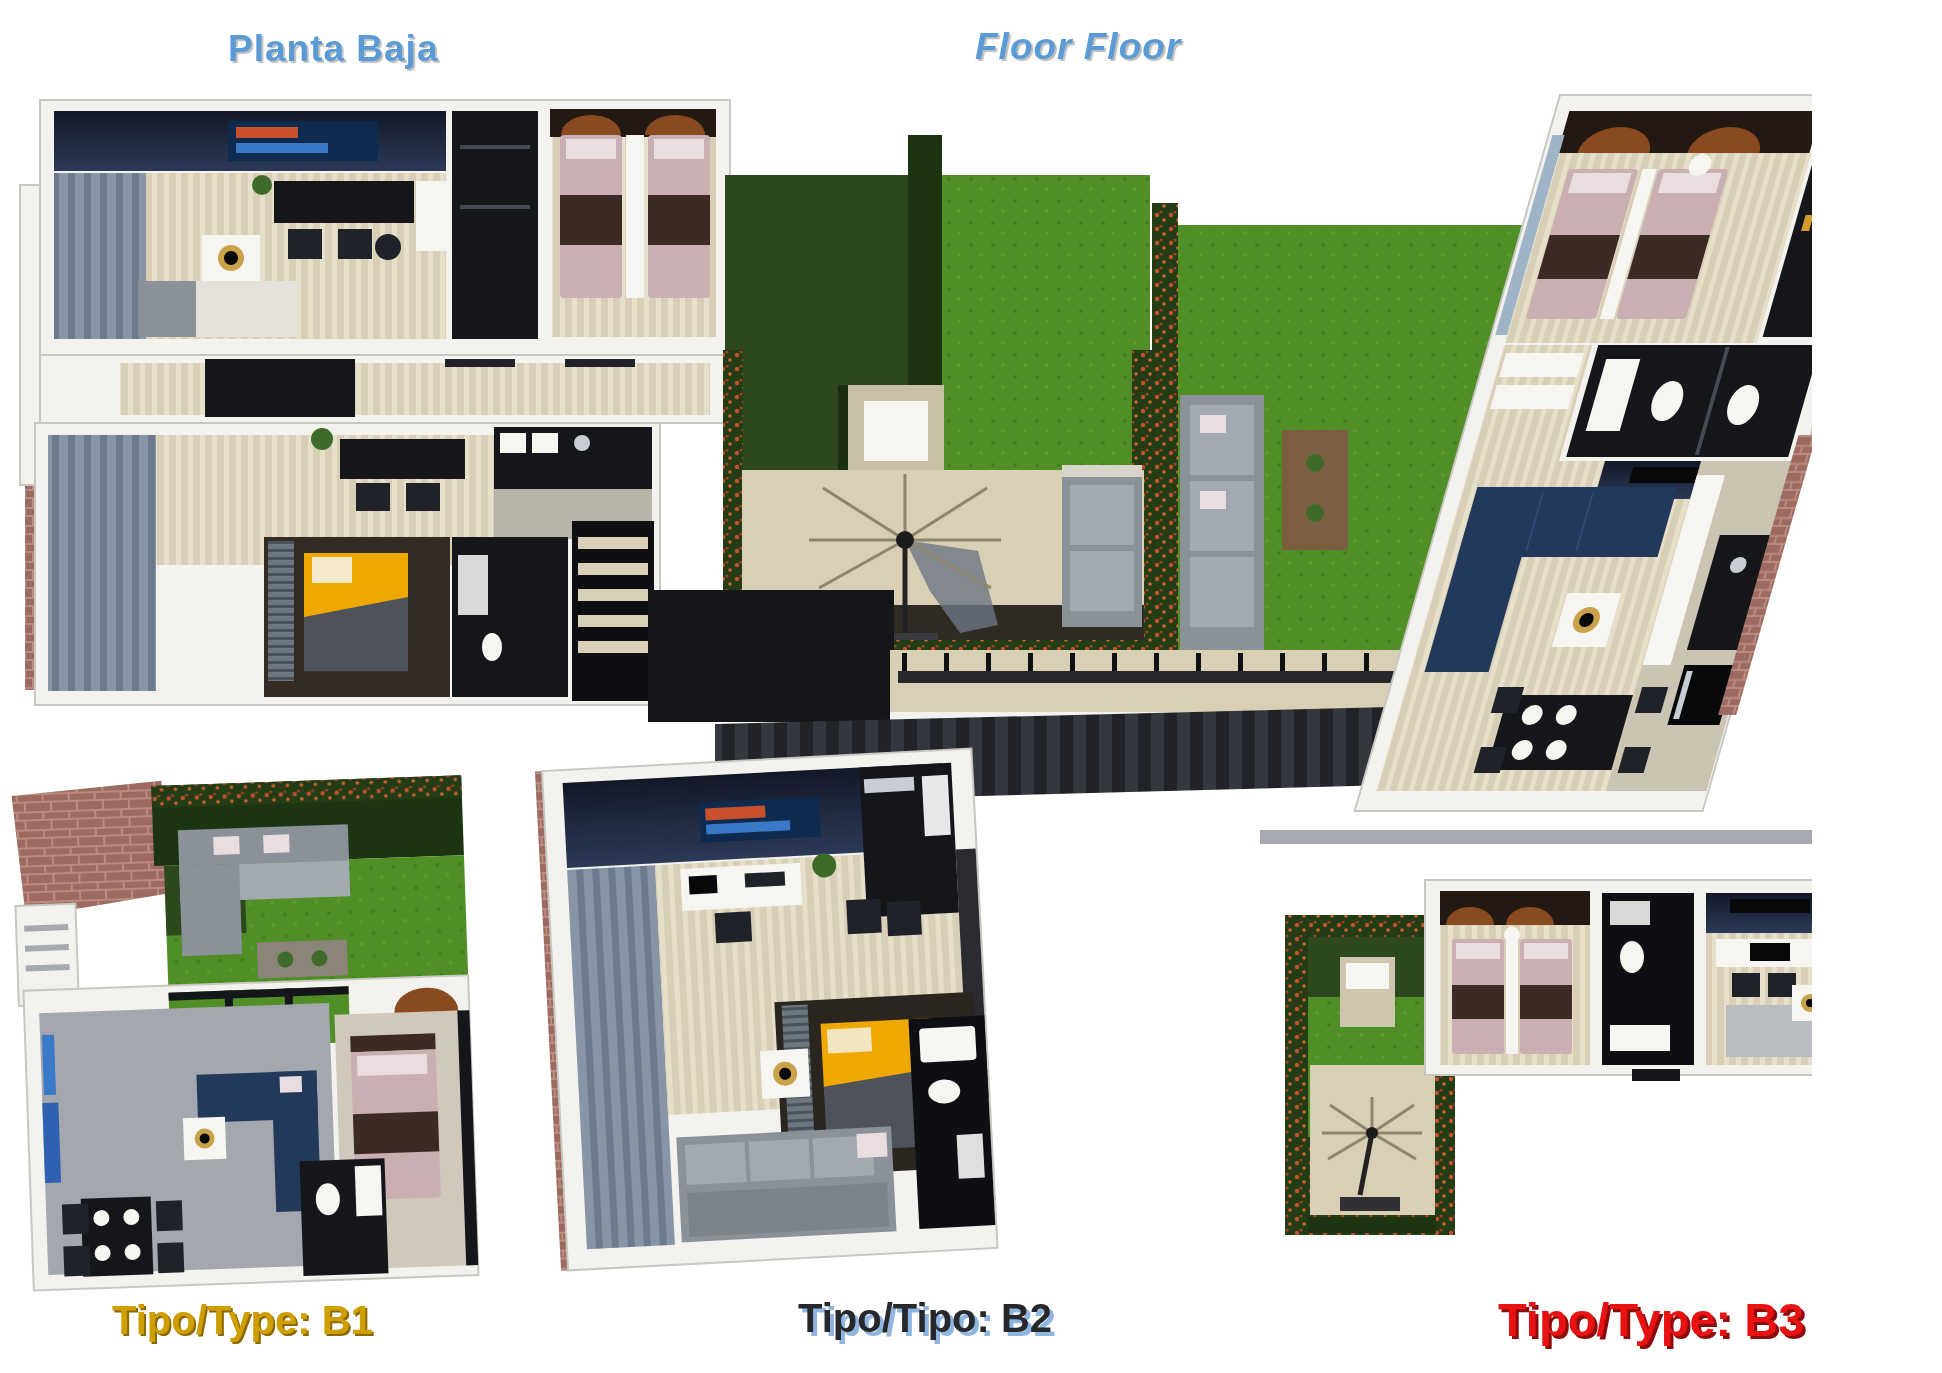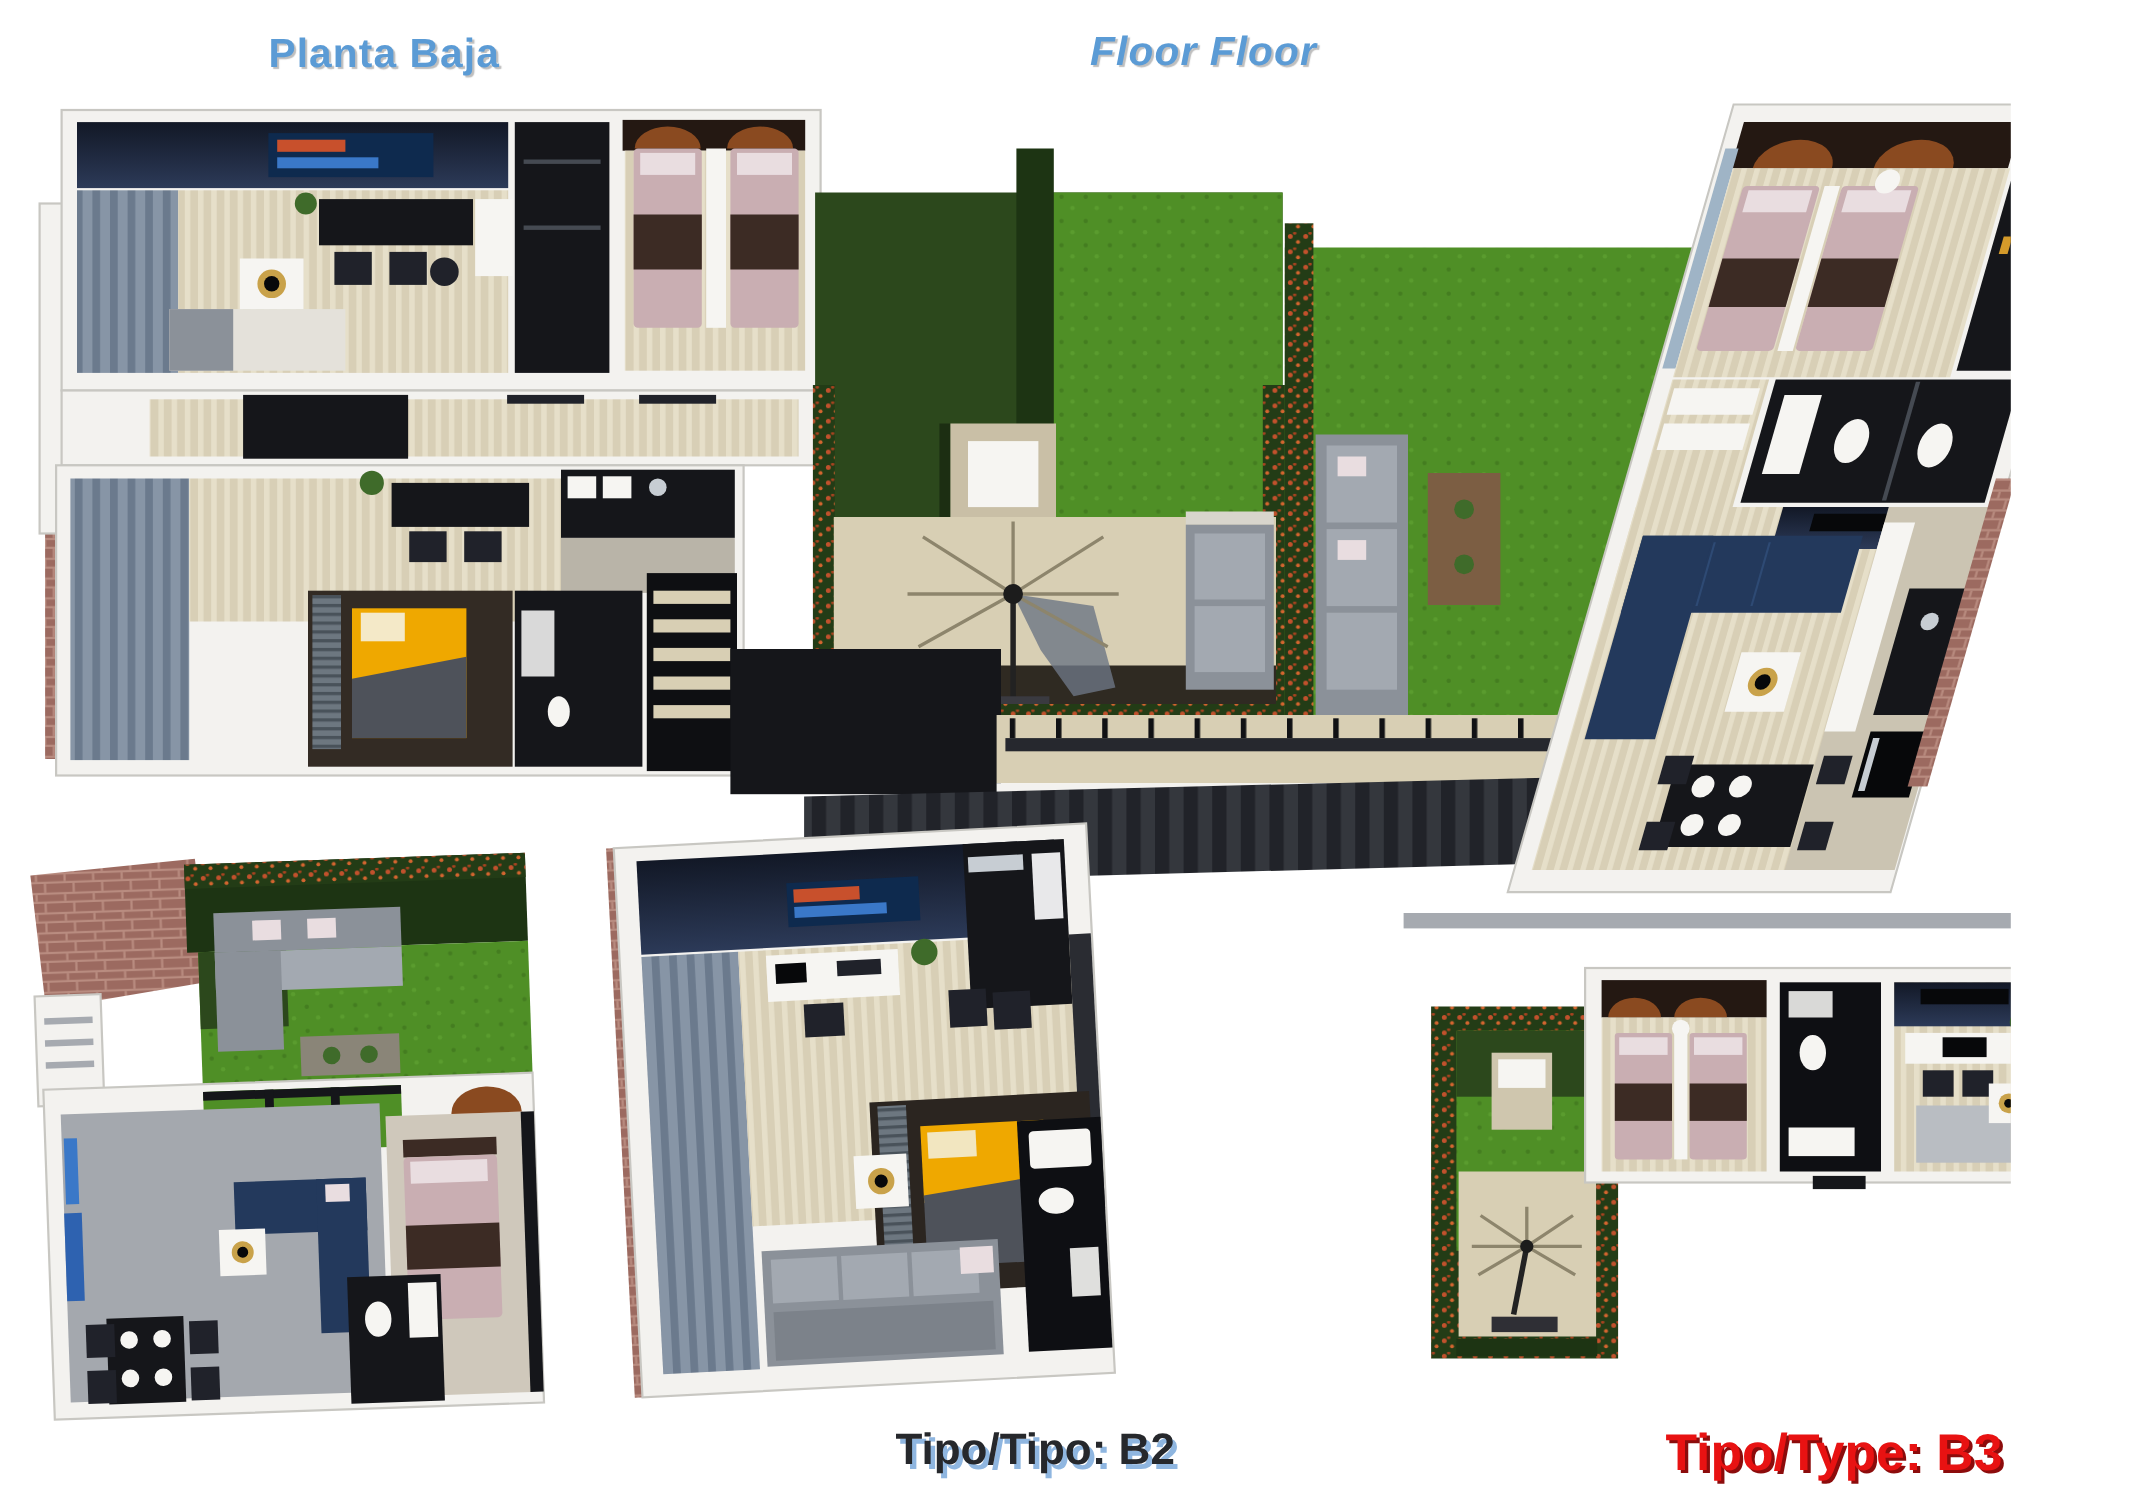--- a/index.html
+++ b/index.html
@@ -7,21 +7,21 @@
     --b2-dark:#26282c; --b2-shadow:#8fb6e0; --b3-red:#e81212; --b3-shadow:#8c0c0c;
     --wall:#f3f2ef; --wall-edge:#c8c7c2; --navy-1:#121826; --navy-2:#2c3a58;
     --floor-beige:#d8cfb6; --curtain:#8795a6; --curtain-dark:#6b7a8d;
     --grass-light:#4f8f26; --grass-dark:#2c481c; --hedge-green:#233c16; --hedge-flower:#c2512c;
     --patio:#d8cfb4; --brick:#9c6a60; --sofa-gray:#8b9199; --sofa-blue:#23395c;
     --bed-pink:#c9aeb2; --bed-brown:#3c2b24; --bed-yellow:#efa800; --copper:#8a4a20;
     --black-furniture:#15161a; --gold:#c9a24a;
   }
   html,body{margin:0;padding:0;background:#ffffff;}
   .canvas{position:relative;width:1812px;height:1373px;background:#ffffff;overflow:hidden;
-          font-family:"Liberation Sans", sans-serif;margin-left:16px;}
+          font-family:"Liberation Sans", sans-serif;}
   .canvas > svg{position:absolute;left:0;top:0;}
   .title{position:absolute;font-weight:bold;font-size:37px;letter-spacing:1px;color:var(--title-blue);
          text-shadow:-1px -1px 0 rgba(255,255,255,.9), 2px 2px 1px rgba(110,110,110,.45);}
   #title-left{left:228px;top:28px;}
   #title-right{left:975px;top:26px;font-style:italic;}
   .type-label{position:absolute;font-weight:bold;font-size:40px;}
   #label-b1{left:112px;top:1298px;color:var(--b1-gold);text-shadow:2px 2px 0 var(--b1-gold-shadow);}
   #label-b2{left:798px;top:1296px;color:var(--b2-dark);text-shadow:4px 4px 0 var(--b2-shadow);}
   #label-b3{left:1498px;top:1292px;color:var(--b3-red);font-size:47px;text-shadow:3px 3px 0 var(--b3-shadow);}
 
@@ -499,15 +499,16 @@
           <rect x="540" y="160" width="56" height="32" class="fSofaG"></rect>
         </g>
         <rect x="352" y="204" width="48" height="12" class="fBlack"></rect>
         <rect x="612" y="30" width="16" height="175" class="fBrick"></rect>
       </g>
     </g>
   </svg>
 
   <div id="title-left" class="title">Planta Baja</div>
   <div id="title-right" class="title">Floor Floor</div>
+  <div id="label-b1" class="type-label">Tipo/Type: B1</div>
   <div id="label-b2" class="type-label">Tipo/Tipo: B2</div>
   <div id="label-b3" class="type-label">Tipo/Type: B3</div>
 </div>
 
 </body></html>

